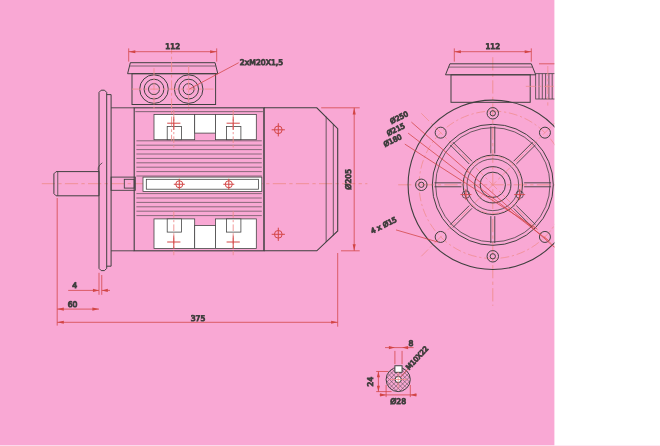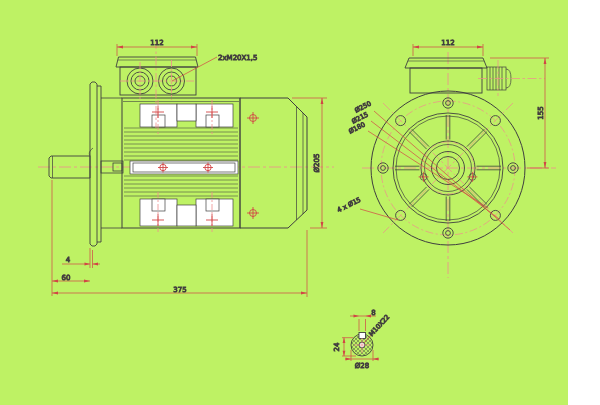--- a/index.html
+++ b/index.html
@@ -1,16 +1,16 @@
 <!DOCTYPE html>
 <html><head>
 <meta charset="utf-8">
 <style>
   html,body{margin:0;padding:0;background:#fff;}
-  .canvas{position:relative;width:568px;height:405px;background:#bef264;overflow:hidden;
+  .canvas{position:relative;width:504px;height:405px;background:#f9a8d4;overflow:hidden;
           font-family:"DejaVu Sans",sans-serif;}
   svg{position:absolute;left:0;top:0;}
   text{font-family:"DejaVu Sans",sans-serif;fill:#c62f2f;}
   .dim{font-size:7px;}
   .dimsm{font-size:6.5px;}
 </style>
 </head>
 <body>
 
 <div class="canvas">

